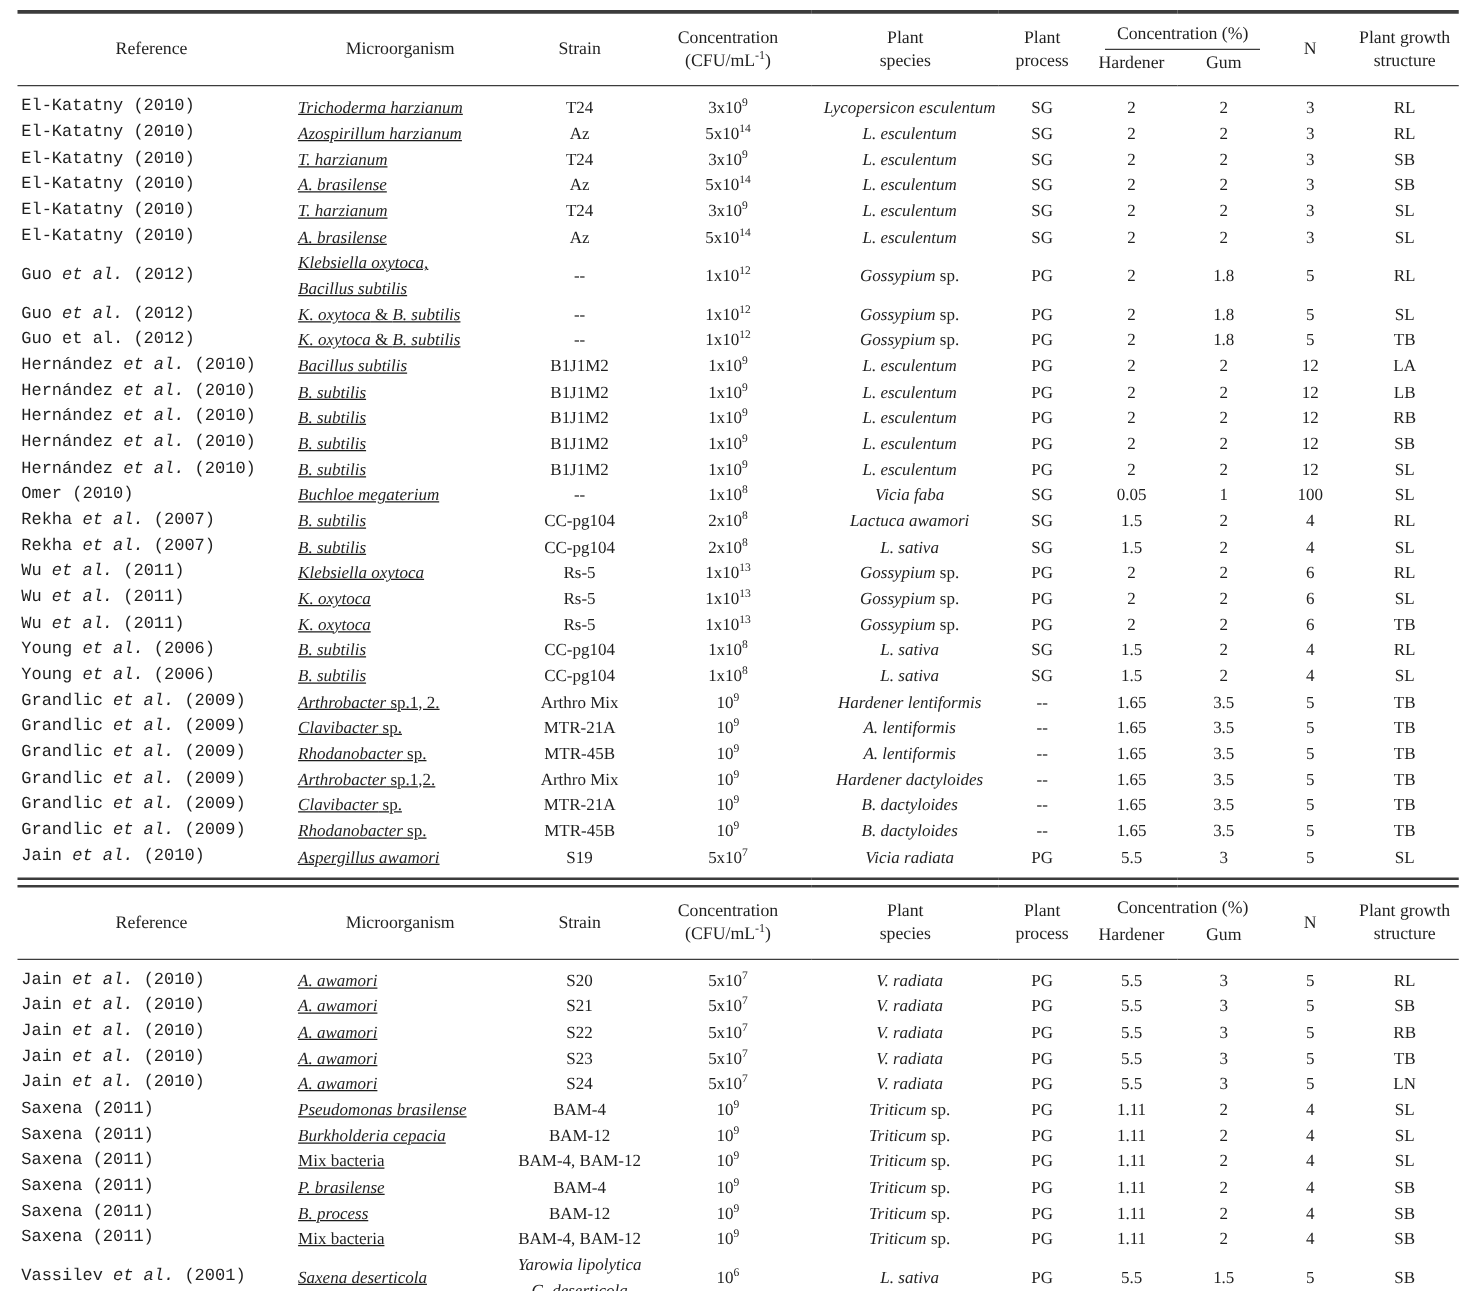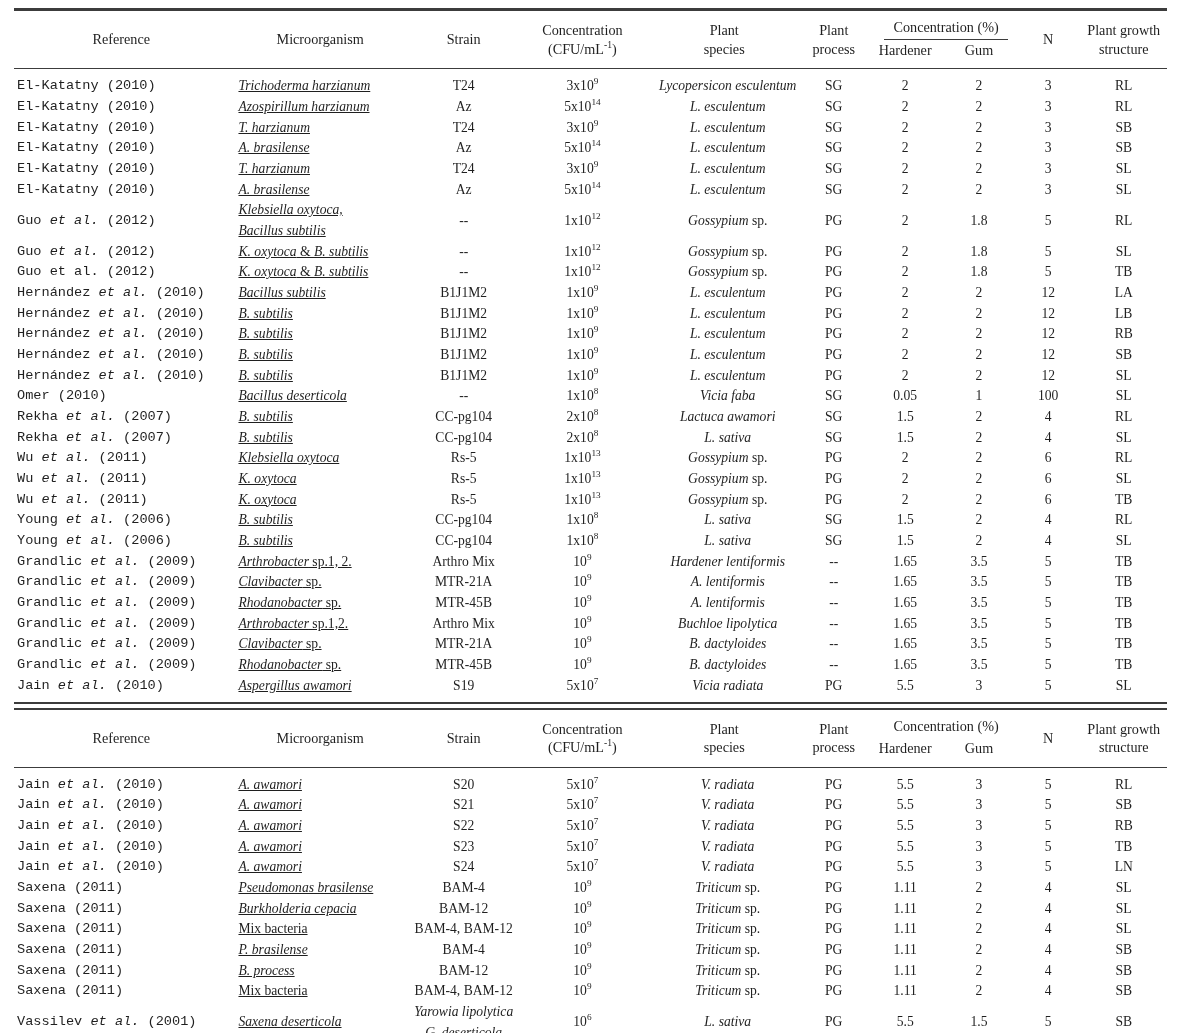--- a/index.html
+++ b/index.html
@@ -250,21 +250,21 @@
           <td>1x10<sup>9</sup></td>
           <td><i>L. esculentum</i></td>
           <td>PG</td>
           <td>2</td>
           <td>2</td>
           <td>12</td>
           <td>SL</td>
         </tr>
         <tr>
           <td>Omer (2010)</td>
-          <td><i>Bacillus deserticola</i></td>
+          <td><i>Buchloe megaterium</i></td>
           <td>--</td>
           <td>1x10<sup>8</sup></td>
           <td><i>Vicia faba</i></td>
           <td>SG</td>
           <td>0.05</td>
           <td>1</td>
           <td>100</td>
           <td>SL</td>
         </tr>
         <tr>
@@ -385,21 +385,21 @@
           <td>1.65</td>
           <td>3.5</td>
           <td>5</td>
           <td>TB</td>
         </tr>
         <tr>
           <td>Grandlic <i>et al.</i> (2009)</td>
           <td><i>Arthrobacter</i> sp.1,2.</td>
           <td>Arthro Mix</td>
           <td>10<sup>9</sup></td>
-          <td><i>Buchloe lipolytica</i></td>
+          <td><i>Hardener dactyloides</i></td>
           <td>--</td>
           <td>1.65</td>
           <td>3.5</td>
           <td>5</td>
           <td>TB</td>
         </tr>
         <tr>
           <td>Grandlic <i>et al.</i> (2009)</td>
           <td><i>Clavibacter</i> sp.</td>
           <td>MTR-21A</td>

